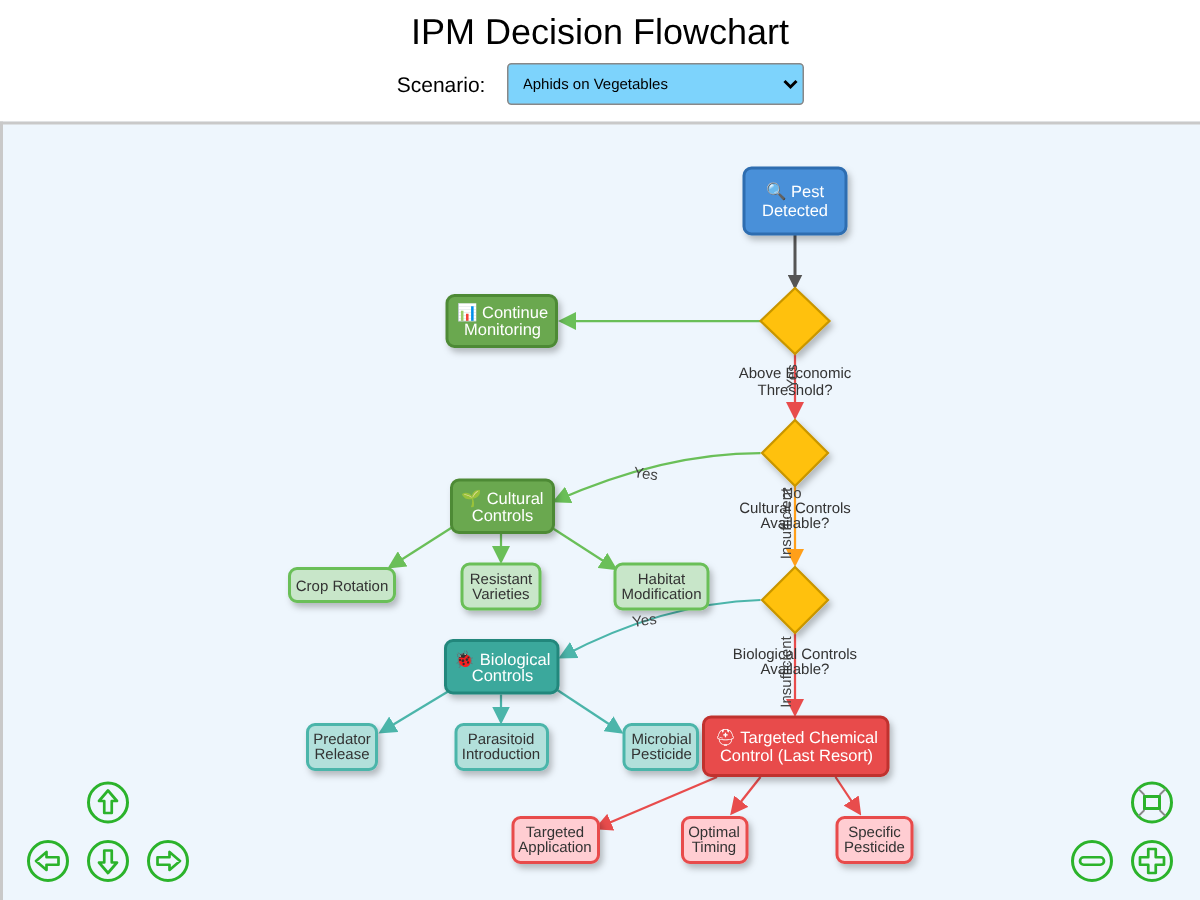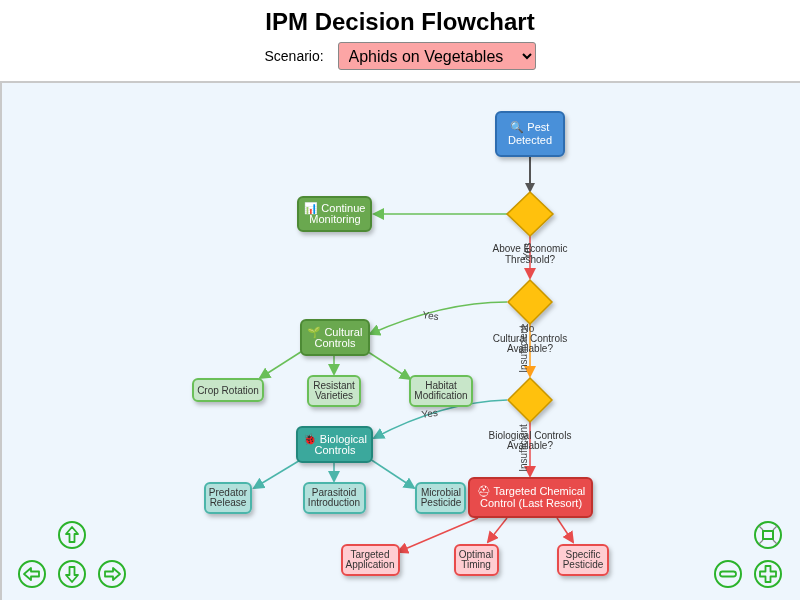--- a/index.html
+++ b/index.html
@@ -1,20 +1,20 @@
 <!DOCTYPE html>
 <html><head>
 <meta charset="utf-8">
 <style>
   html,body{margin:0;padding:0;width:800px;height:600px;overflow:hidden;background:#fff;font-family:"Liberation Sans",sans-serif;}
   .header{position:absolute;left:0;top:0;width:800px;height:81px;background:#fff;}
-  .title{position:absolute;left:0;top:8px;width:800px;text-align:center;font-size:24px;font-weight:bold;color:#000;}
+  .title{position:absolute;left:0;top:8px;width:800px;text-align:center;font-size:24px;font-weight:normal;color:#000;}
   .scenario{position:absolute;left:0;top:42px;width:800px;text-align:center;font-size:14px;color:#000;}
   .scenario label{margin-right:10px;vertical-align:middle;}
-  .scenario select{font-family:"Liberation Sans",sans-serif;font-size:16px;height:28px;padding:0 4px 0 6px;border:1px solid #888;border-radius:3px;background:#fca5a5;vertical-align:middle;width:198px;}
+  .scenario select{font-family:"Liberation Sans",sans-serif;font-size:10px;height:28px;padding:0 4px 0 6px;border:1px solid #888;border-radius:3px;background:#7dd3fc;vertical-align:middle;width:198px;}
   .canvas{position:absolute;left:0;top:81px;width:800px;height:519px;background:#eef6fd;border-top:2px solid #c9c9c9;border-left:2px solid #c9c9c9;box-sizing:border-box;}
   svg{position:absolute;left:0;top:0;}
   .node-text{font-family:"Liberation Sans",sans-serif;font-size:10px;fill:#333;text-anchor:middle;}
   .node-text.main{font-size:11px;fill:#fff;}
   .edge-label{font-family:"Liberation Sans",sans-serif;font-size:10px;fill:#444;}
   .navbtn{position:absolute;width:28px;height:28px;border:2px solid #2bb32b;border-radius:50%;box-sizing:border-box;background:#eef6fd;cursor:pointer;}
   .navbtn svg{position:absolute;left:0;top:0;}
 </style>
 </head>
 <body>

